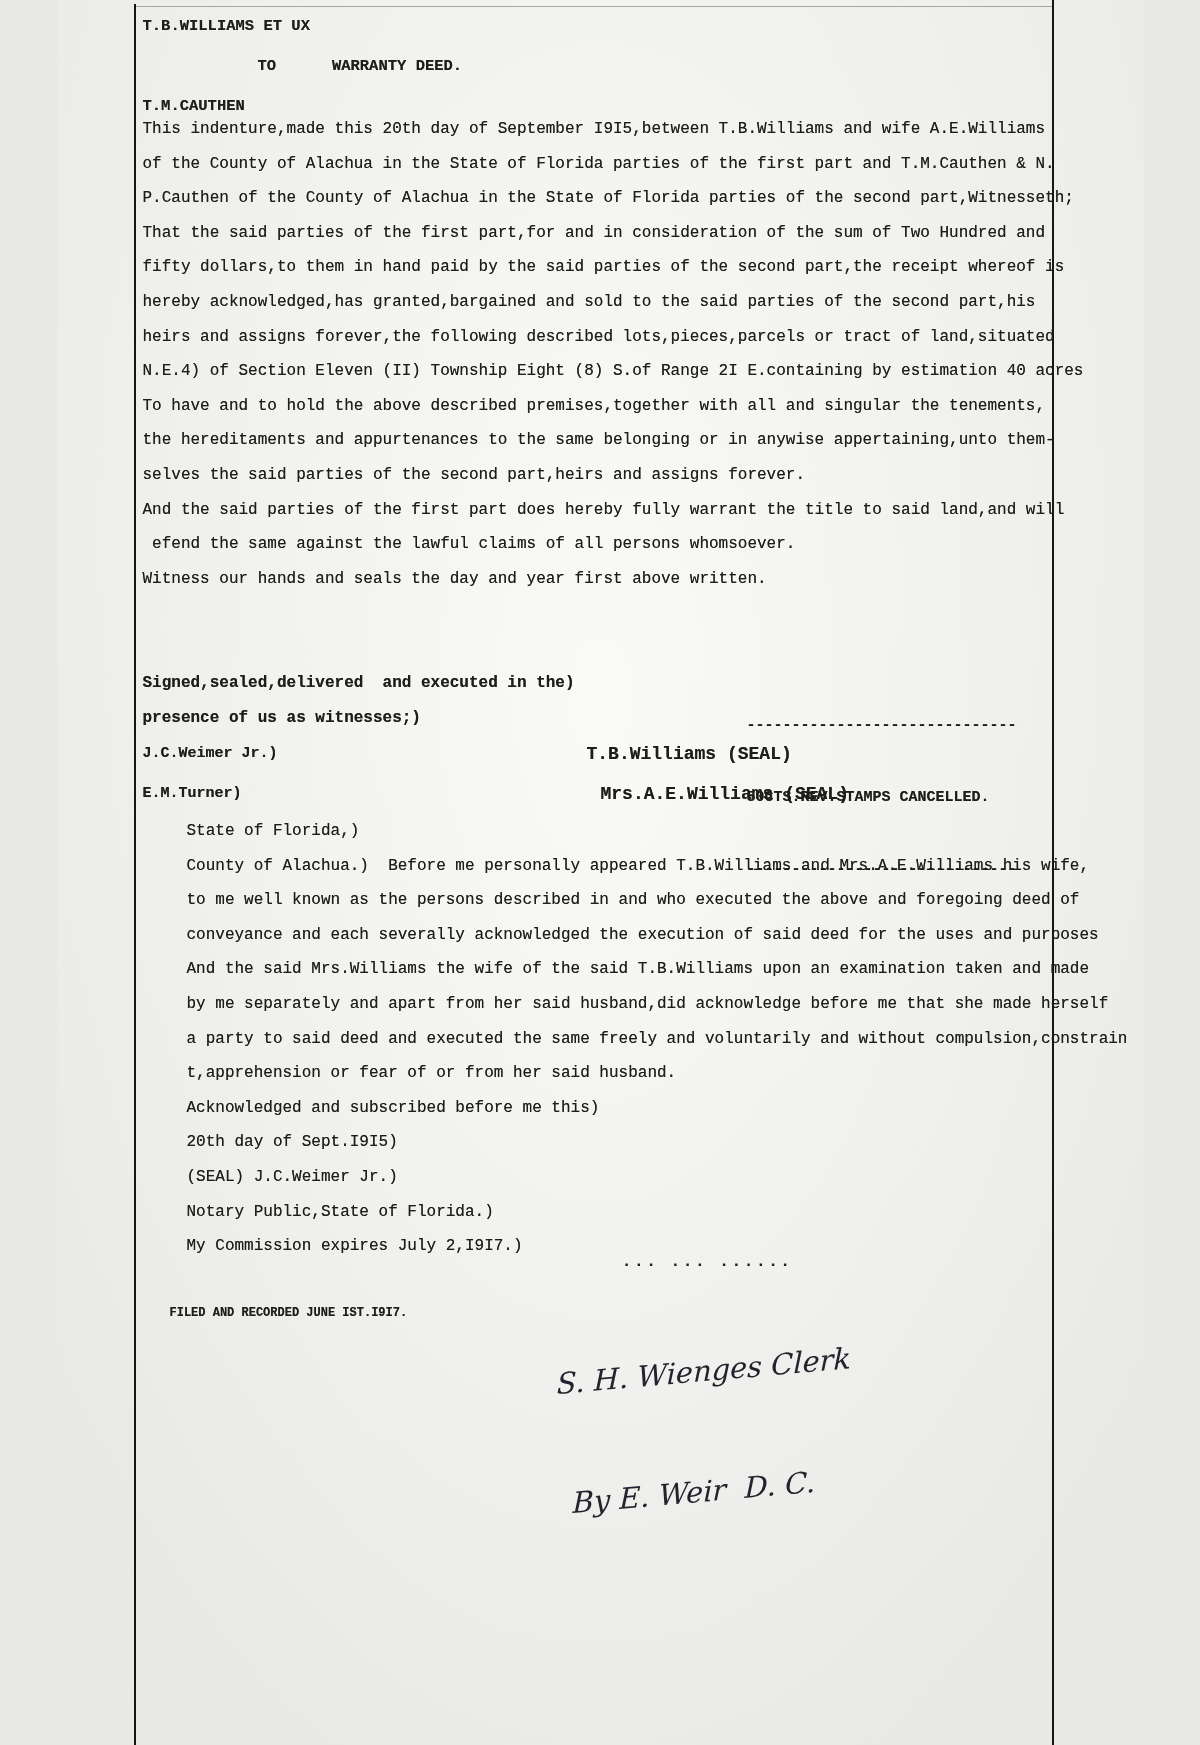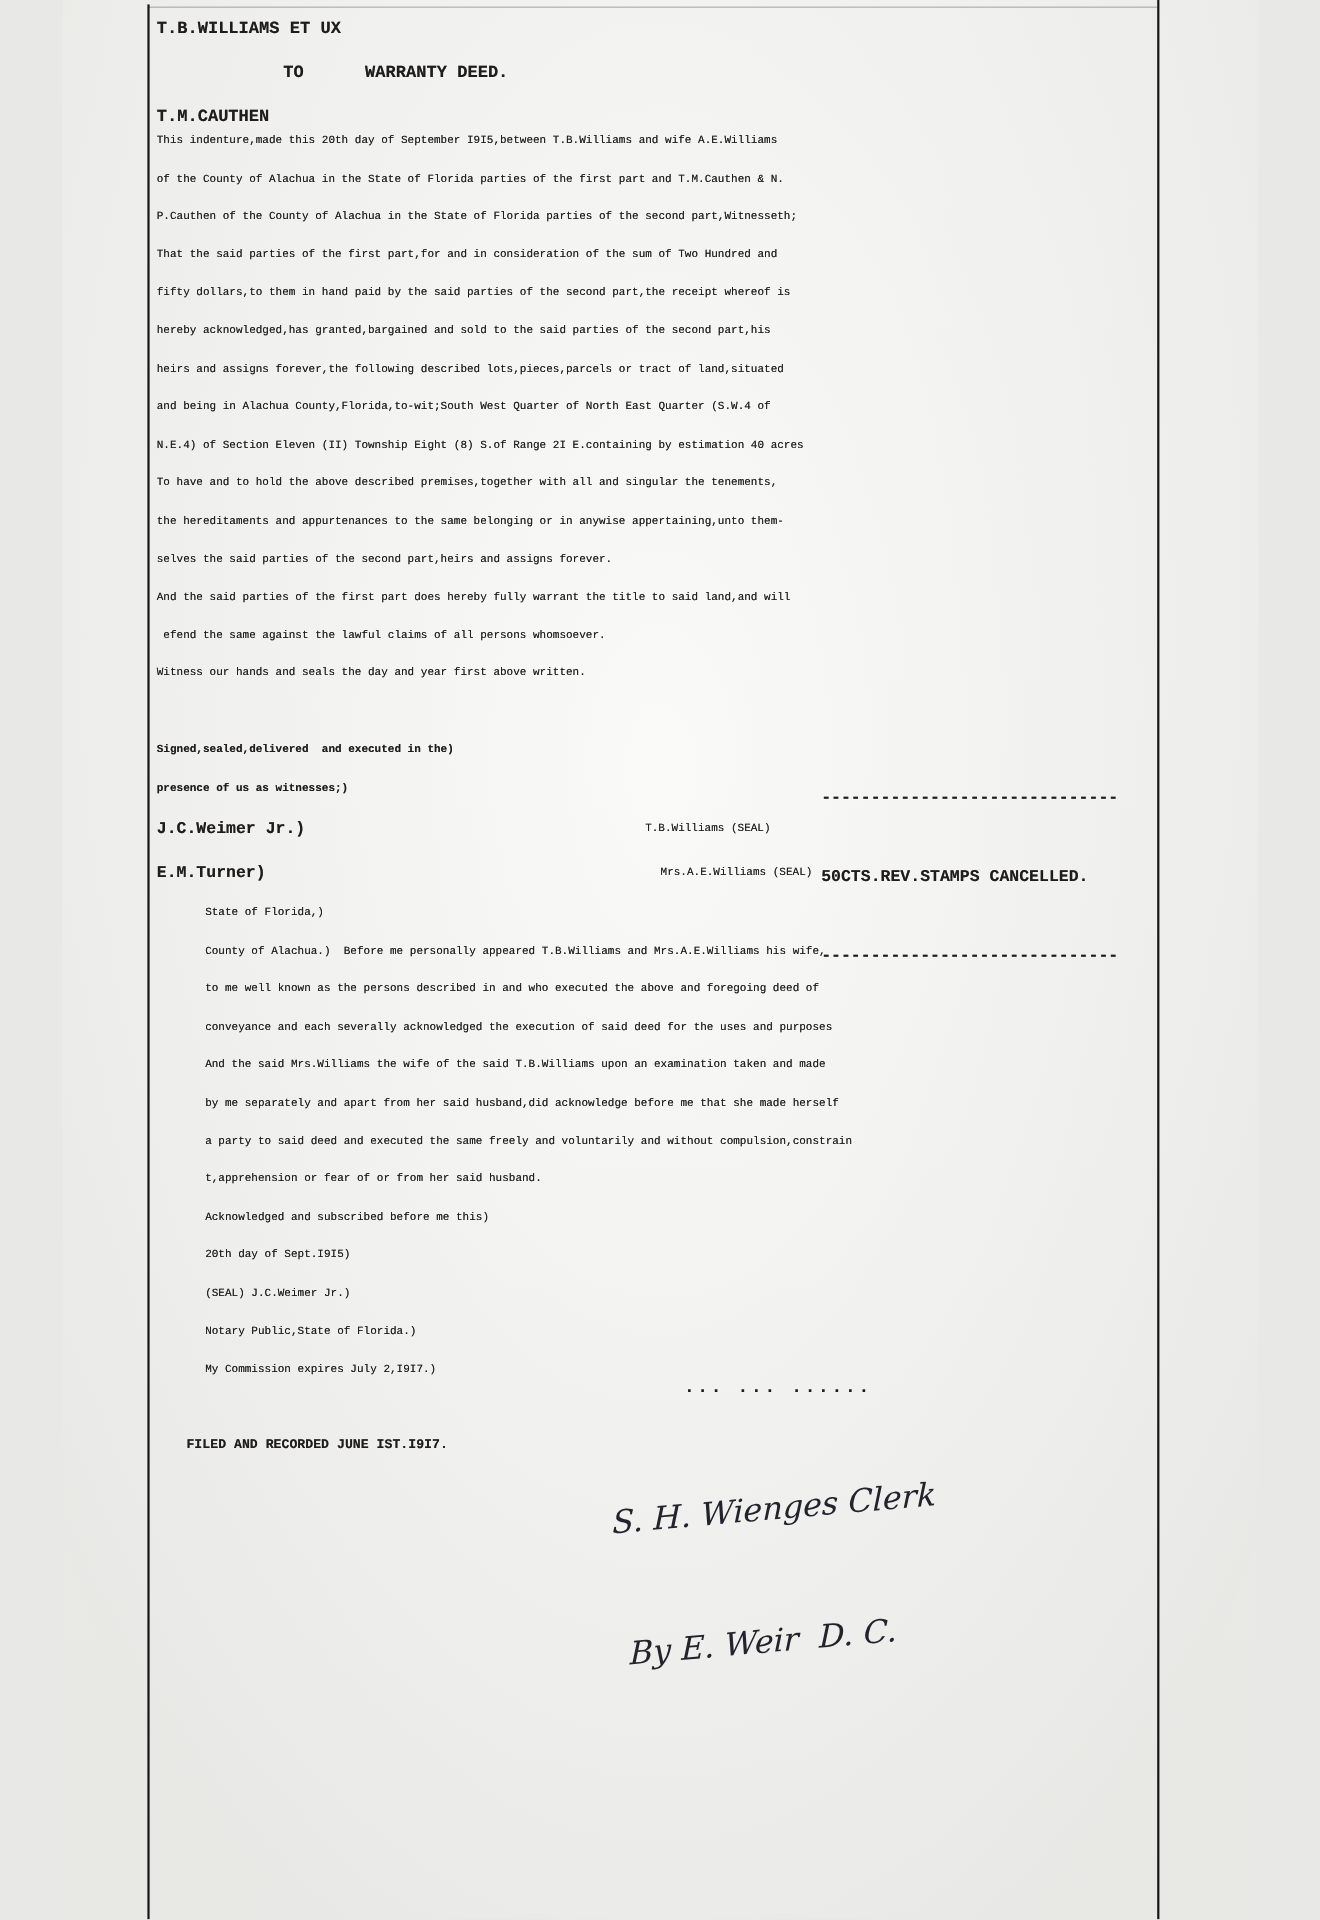--- a/index.html
+++ b/index.html
@@ -14,35 +14,35 @@
     font-family:"Liberation Mono","DejaVu Sans Mono",monospace;
     color:#1e1d1b;
   }
   .rule{position:absolute;background:#161616;}
   .rule-left{left:77px;top:4px;width:2px;height:1741px;}
   .rule-right{left:995px;top:0;width:2px;height:1745px;}
   .rule-corner{left:1191px;top:0;width:3px;height:70px;}
   .rule-top{left:78px;top:6px;width:917px;height:1px;background:rgba(0,0,0,0.30);}
 
   .textcol{position:absolute;left:86px;width:910px;}
-  .tline{white-space:pre;font-size:10px;line-height:34.6px;height:34.6px;
+  .tline{white-space:pre;font-size:16px;line-height:34.6px;height:34.6px;
          text-shadow:0 0 0.5px rgba(20,20,20,0.65);}
   .hline{white-space:pre;font-size:15.5px;line-height:40px;height:40px;font-weight:bold;
          text-shadow:0 0 0.5px rgba(20,20,20,0.6);}
   .hline.indent{padding-left:115px;}
 
   .stamps{position:absolute;left:690px;top:666px;width:280px;
           font-size:15px;line-height:24px;font-weight:bold;white-space:pre;
           text-shadow:0 0 0.5px rgba(20,20,20,0.6);}
 
   .sigrows{position:absolute;left:86px;top:737px;width:910px;text-align:right;}
   .sigrow{position:relative;height:40px;}
   .sig-witness{position:absolute;left:0;white-space:pre;font-size:15px;font-weight:bold;
                line-height:34px;text-shadow:0 0 0.5px rgba(20,20,20,0.6);}
-  .sig-party{position:absolute;white-space:pre;font-size:10px;font-weight:normal;
+  .sig-party{position:absolute;white-space:pre;font-size:18px;font-weight:bold;
              line-height:34px;text-shadow:0 0 0.5px rgba(20,20,20,0.6);}
   .sigrow:nth-child(1) .sig-party{left:444px;}
   .sigrow:nth-child(2) .sig-party{left:458px;}
 
   .filed{position:absolute;left:113px;top:1296px;white-space:pre;font-size:12px;
          font-weight:bold;line-height:34px;text-shadow:0 0 0.5px rgba(20,20,20,0.6);}
 
   .dots{position:absolute;left:565px;top:1252px;font-size:17px;font-weight:bold;
         letter-spacing:2px;white-space:pre;}
 
@@ -71,21 +71,20 @@
   </div>
 
   <div class="textcol" style="top:112px;">
       <div class="tline">This indenture,made this 20th day of September I9I5,between T.B.Williams and wife A.E.Williams</div>
       <div class="tline">of the County of Alachua in the State of Florida parties of the first part and T.M.Cauthen &amp; N.</div>
       <div class="tline">P.Cauthen of the County of Alachua in the State of Florida parties of the second part,Witnesseth;</div>
       <div class="tline">That the said parties of the first part,for and in consideration of the sum of Two Hundred and</div>
       <div class="tline">fifty dollars,to them in hand paid by the said parties of the second part,the receipt whereof is</div>
       <div class="tline">hereby acknowledged,has granted,bargained and sold to the said parties of the second part,his</div>
       <div class="tline">heirs and assigns forever,the following described lots,pieces,parcels or tract of land,situated</div>
-      <div class="tline">and being in Alachua County,Florida,to-wit;South West Quarter of North East Quarter (S.W.4 of</div>
       <div class="tline">N.E.4) of Section Eleven (II) Township Eight (8) S.of Range 2I E.containing by estimation 40 acres</div>
       <div class="tline">To have and to hold the above described premises,together with all and singular the tenements,</div>
       <div class="tline">the hereditaments and appurtenances to the same belonging or in anywise appertaining,unto them-</div>
       <div class="tline">selves the said parties of the second part,heirs and assigns forever.</div>
       <div class="tline">And the said parties of the first part does hereby fully warrant the title to said land,and will</div>
       <div class="tline"> efend the same against the lawful claims of all persons whomsoever.</div>
       <div class="tline">Witness our hands and seals the day and year first above written.</div>
     </div>
 
   <div class="textcol" style="top:666px;">

